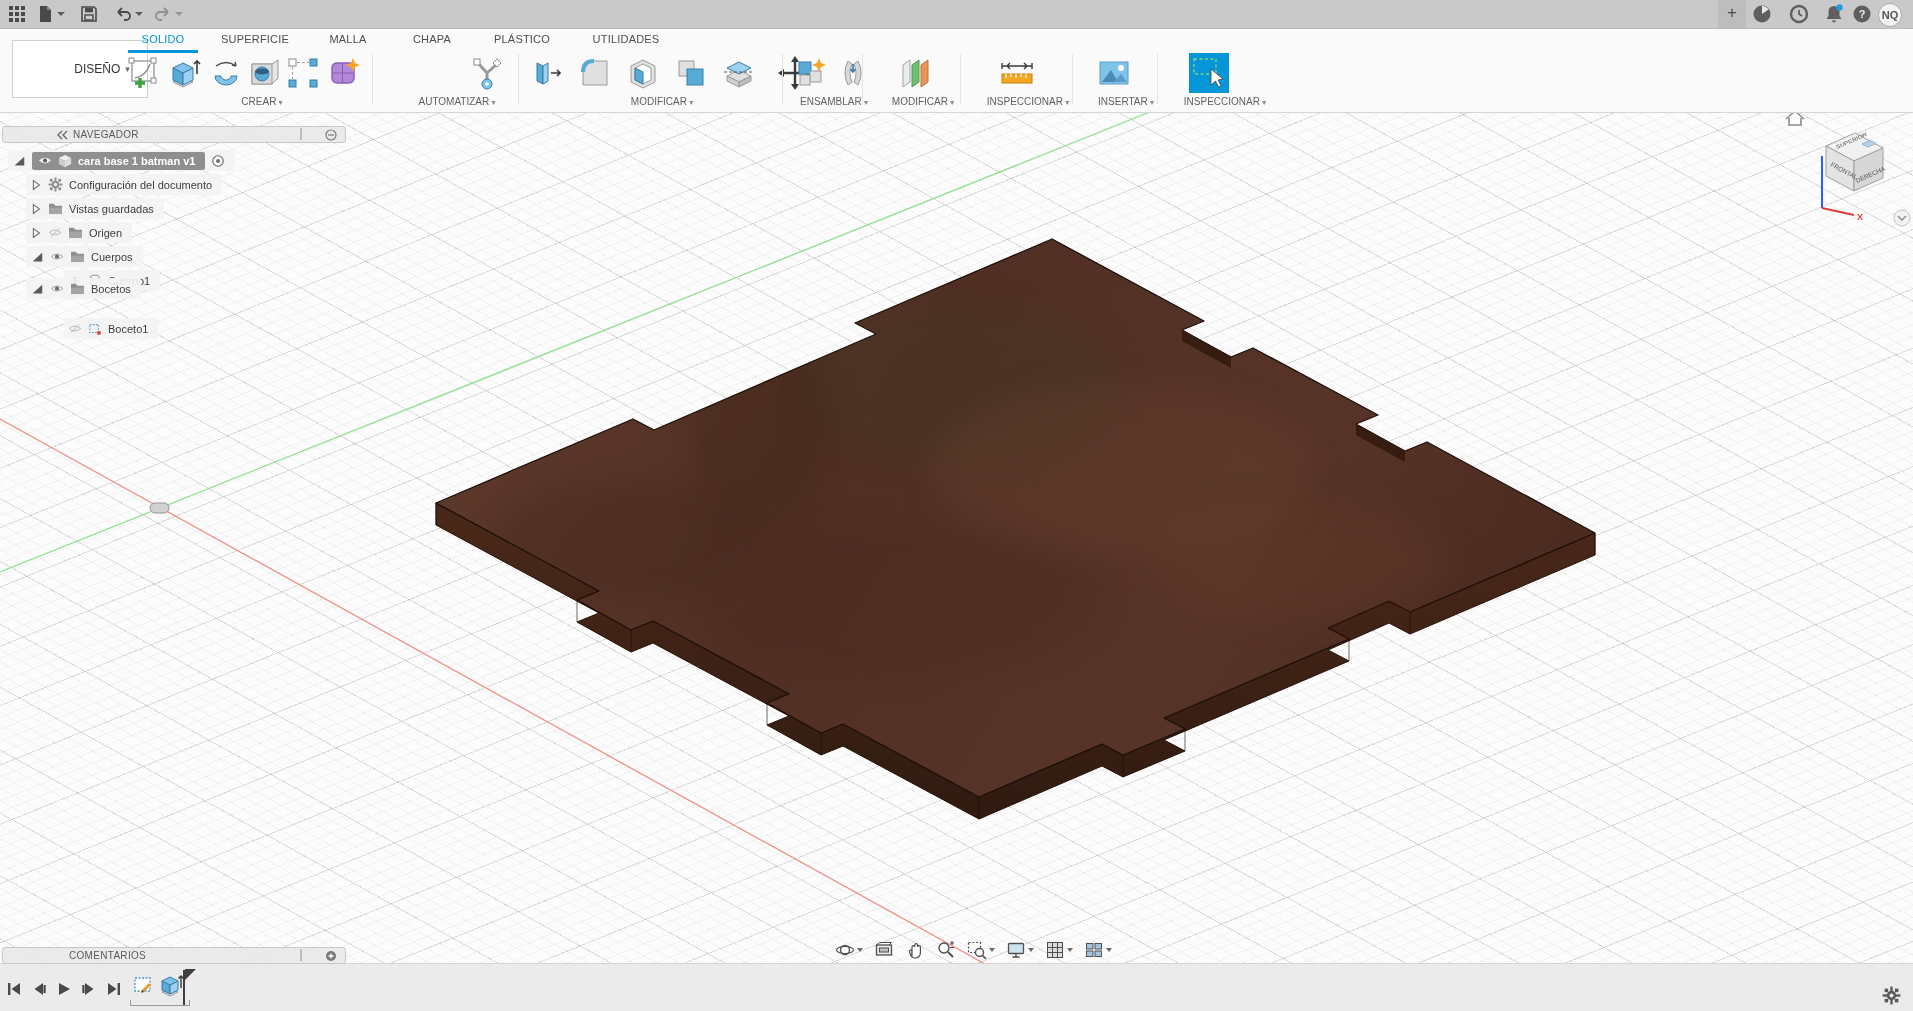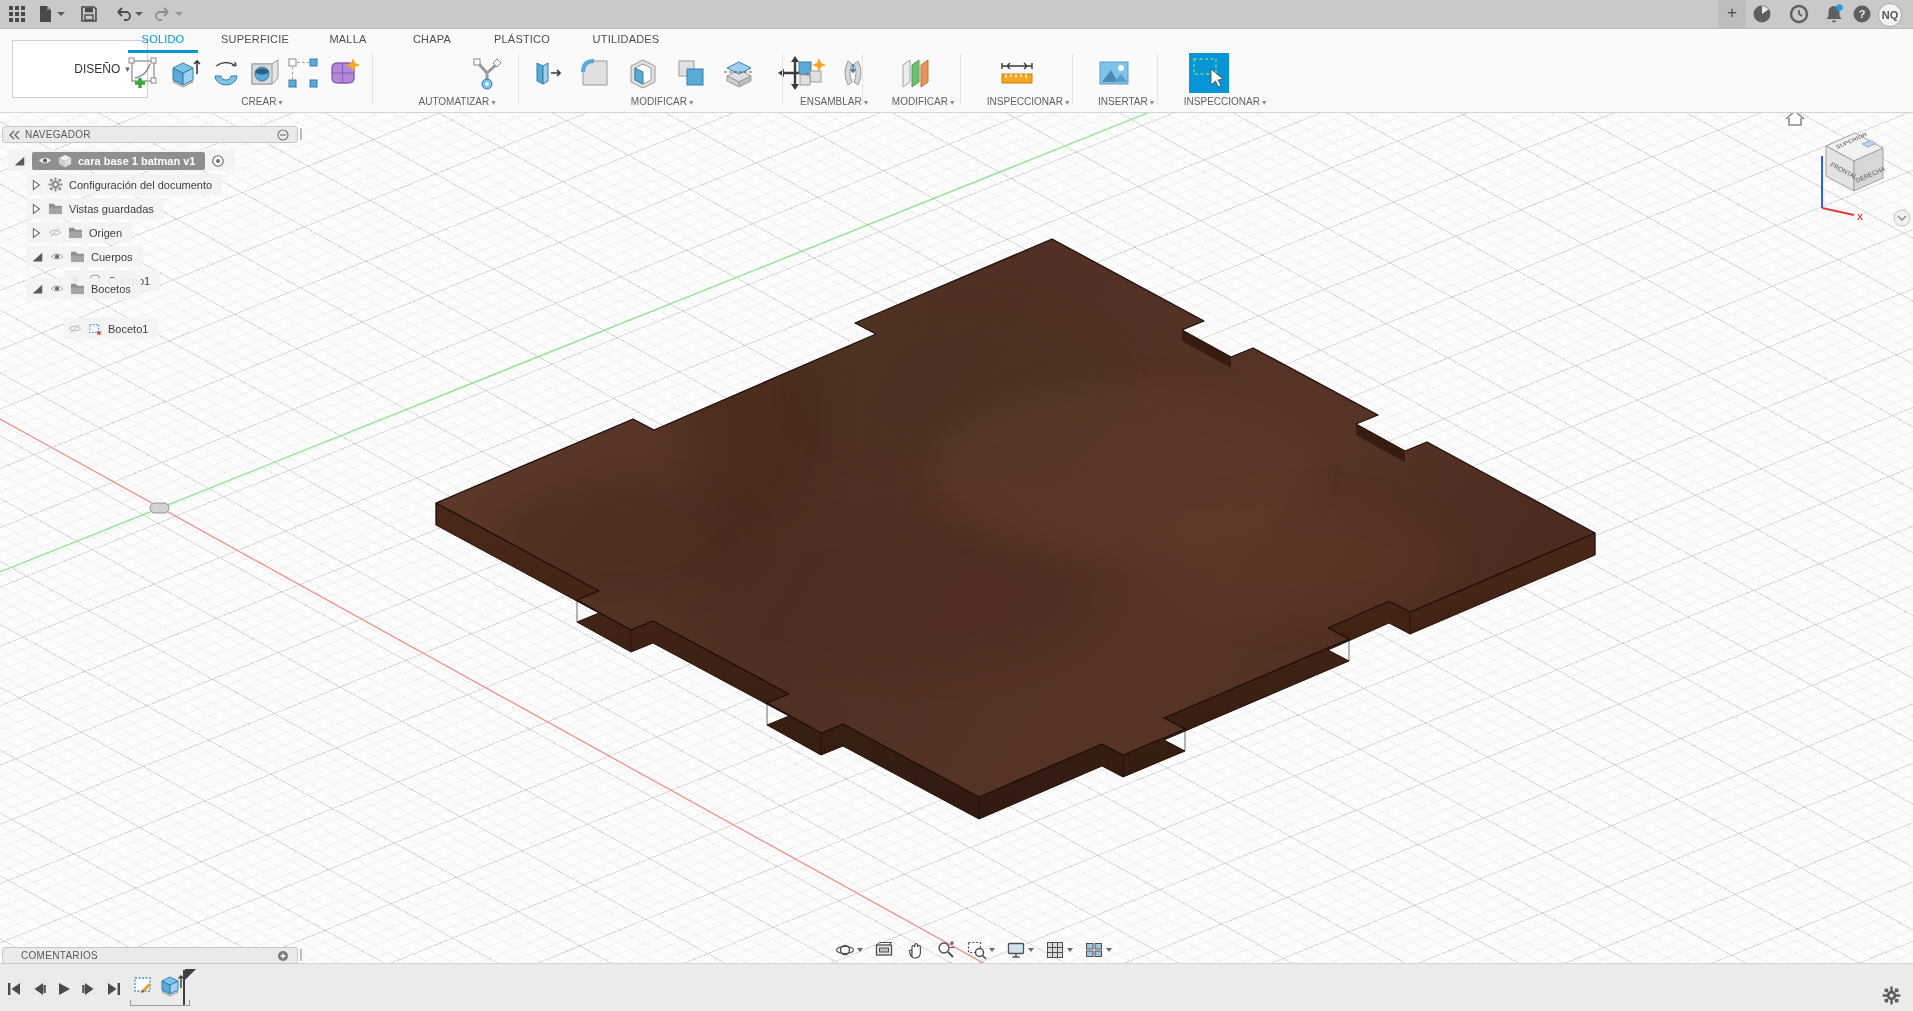--- a/index.html
+++ b/index.html
@@ -27,21 +27,21 @@
   .ticon{position:absolute;top:28px;width:34px;height:34px;}
   
   #viewport{left:0;top:112px;width:1913px;height:851px;z-index:1;background-color:#fcfcfc;
     background-image:
       repeating-linear-gradient(158deg, rgba(70,70,70,0.13) 0 1px, transparent 1px 55px),
       repeating-linear-gradient(209deg, rgba(70,70,70,0.13) 0 1px, transparent 1px 55px),
       repeating-linear-gradient(158deg, rgba(70,70,70,0.055) 0 1px, transparent 1px 11px),
       repeating-linear-gradient(209deg, rgba(70,70,70,0.055) 0 1px, transparent 1px 11px);}
   #scene{left:0;top:0;width:1913px;height:1011px;z-index:2;pointer-events:none;}
   
-  .panel-head{position:absolute;height:15px;width:294px;background:rgba(233,233,233,0.97);border:1px solid #c8c8c8;border-radius:3px;z-index:5;display:flex;align-items:center;font-size:10px;color:#5a5a5a;letter-spacing:.3px;}
+  .panel-head{position:absolute;height:15px;width:294px;background:rgba(233,233,233,0.97);border:1px solid #c8c8c8;border-radius:3px;z-index:5;display:flex;align-items:center;font-size:10px;color:#5a5a5a;letter-spacing:.3px;padding-left:48px;}
   .pipe{position:absolute;width:2px;height:12px;background:#bdbdbd;z-index:5;}
   .trow{position:absolute;display:flex;align-items:center;height:21px;background:rgba(243,243,243,0.93);padding:0 10px 0 4px;border-radius:2px;z-index:5;font-size:11px;color:#3c3c3c;gap:6px;white-space:nowrap;}
   #root-bar{display:flex;align-items:center;gap:6px;background:#8f8f8f;border-radius:2px;padding:2px 10px 2px 6px;color:#fff;font-weight:bold;}
   
   #bottom-strip{left:0;top:963px;width:1913px;height:48px;background:#ebebeb;border-top:1px solid #d4d4d4;z-index:4;}
   #playback{left:6px;top:981px;display:flex;gap:9px;z-index:6;}
   #navbar{left:835px;top:940px;display:flex;gap:11px;align-items:center;z-index:6;}
   .nv{display:flex;align-items:center;gap:2px;}
   .caret-sm{width:0;height:0;border-left:3.5px solid transparent;border-right:3.5px solid transparent;border-top:4px solid #6a6a6a;}
   #viewcube{left:1778px;top:98px;width:135px;height:135px;z-index:6;}

